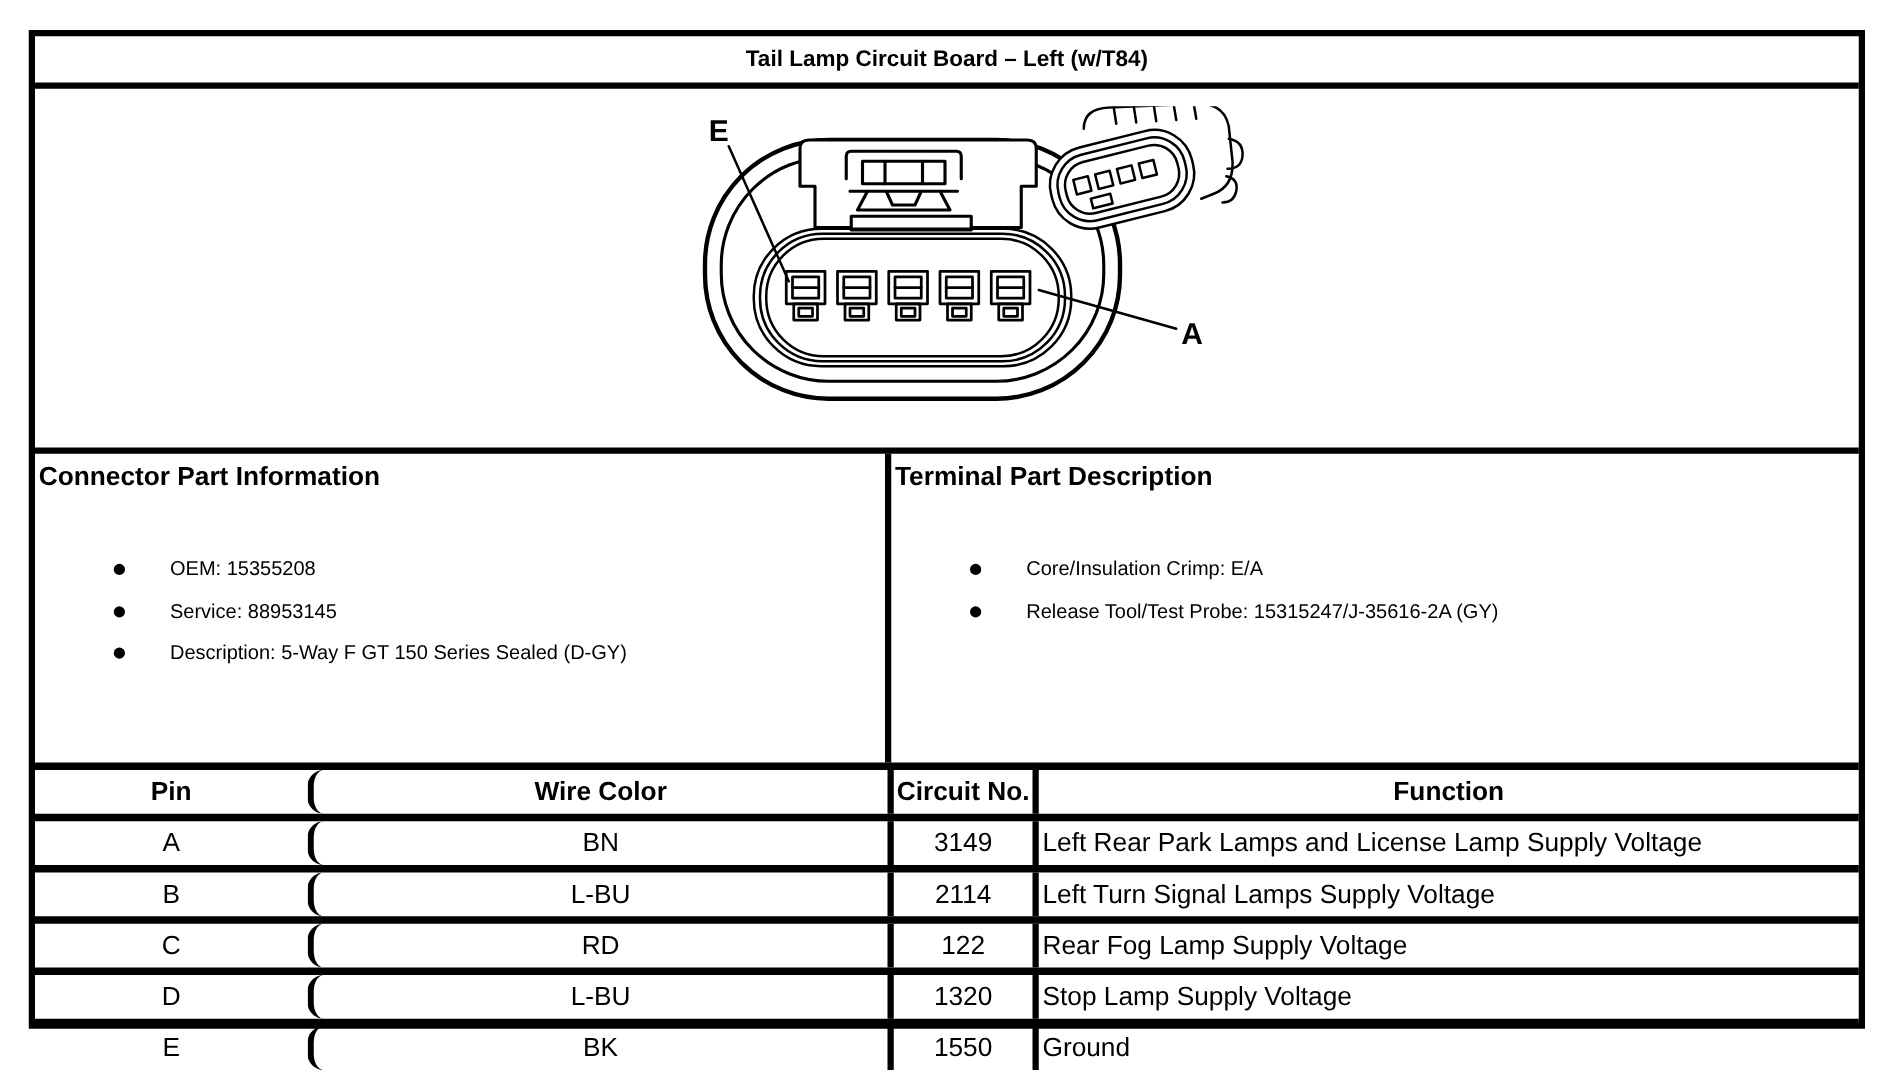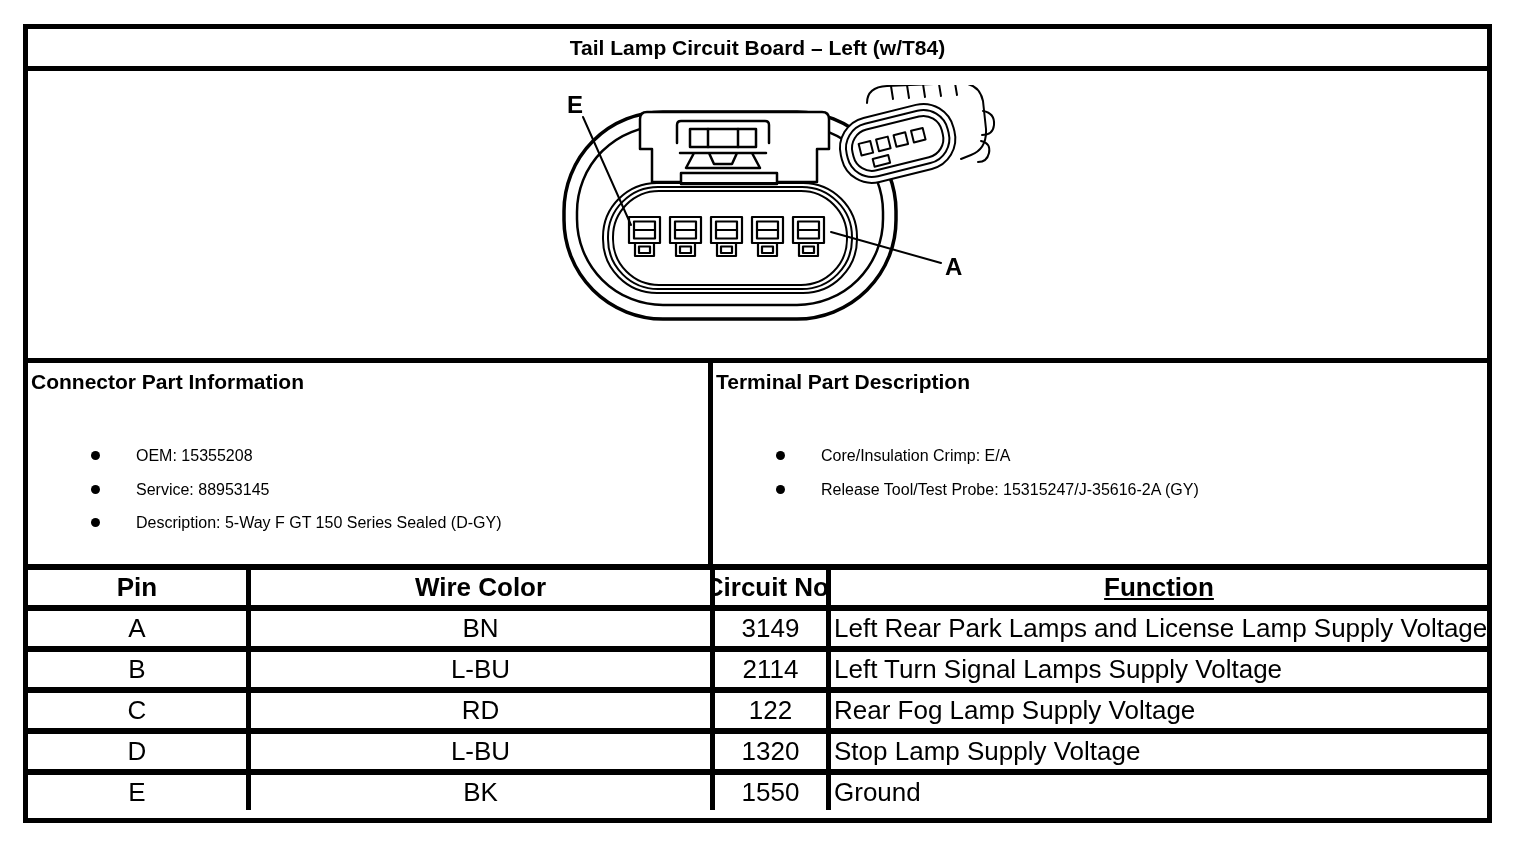--- a/index.html
+++ b/index.html
@@ -12,45 +12,45 @@
   }
   .frame {
     position:absolute; left:23px; top:24px;
     width:1469px; height:799px;
     border:5px solid #000; box-sizing:border-box;
     background:#fff;
   }
   .title-row {
     height:37px; border-bottom:5px solid #000;
     display:flex; align-items:center; justify-content:center;
-    font-weight:bold; font-size:21px;
+    font-weight:bold; font-size:18px;
   }
   .diagram-row {
     height:287px; border-bottom:5px solid #000;
     position:relative;
   }
   .diagram-svg { position:absolute; left:519px; top:14px; }
-  .info-row { height:201px; display:flex; }
+  .info-row { height:247px; display:flex; }
   .info-cell { width:685px; box-sizing:border-box; border-right:5px solid #000; padding:6px 2px 0 3px; }
   .info-cell.right { width:auto; flex:1; border-right:none; }
   .info-heading { margin:0; font-size:21px; font-weight:bold; line-height:26px; }
   .info-list { list-style:none; margin:44px 0 0 0; padding:0; }
   .bullet-item { position:relative; padding-left:105px; font-size:16px; line-height:33.5px; white-space:nowrap; }
   .bullet-item::before {
     content:""; position:absolute; left:60px; top:12px;
     width:9px; height:9px; background:#000; border-radius:50%;
   }
   .pin-table { width:100%; }
   .t-row { display:flex; height:35px; border-top:6px solid #000; }
   .tc {
     box-sizing:border-box; display:flex; align-items:center; justify-content:center;
-    font-size:26px; overflow:hidden; white-space:nowrap;
+    font-size:21px; overflow:hidden; white-space:nowrap;
   }
   .tc-pin { width:218px; }
-  .tc-wire { width:464px; border-left:5px solid #000; }
+  .tc-wire { width:464px; border-left:5px solid #000;border-radius:13px; }
   .tc-circuit { width:116px; border-left:5px solid #000; }
   .tc-fn { flex:1; border-left:5px solid #000; justify-content:flex-start; padding-left:3px; }
   .t-row.hdr .tc { font-weight:bold; }
   svg text { font-family:"Liberation Sans", sans-serif; }
 </style>
 </head>
 <body>
 
 <div class="frame">
 
@@ -156,21 +156,21 @@
         <li class="bullet-item">Release Tool/Test Probe: 15315247/J-35616-2A (GY)</li>
       </ul>
     </section>
   </div>
 
   <div class="pin-table">
     <div class="t-row hdr">
       <div class="tc tc-pin">Pin</div>
       <div class="tc tc-wire">Wire Color</div>
       <div class="tc tc-circuit">Circuit No.</div>
-      <div class="tc tc-fn" style="justify-content:center; padding-left:0;text-decoration:underline;">Function</div>
+      <div class="tc tc-fn" style="justify-content:center; padding-left:0;">Function</div>
     </div>
     <div class="t-row">
       <div class="tc tc-pin">A</div>
       <div class="tc tc-wire">BN</div>
       <div class="tc tc-circuit">3149</div>
       <div class="tc tc-fn">Left Rear Park Lamps and License Lamp Supply Voltage</div>
     </div>
     <div class="t-row">
       <div class="tc tc-pin">B</div>
       <div class="tc tc-wire">L-BU</div>

